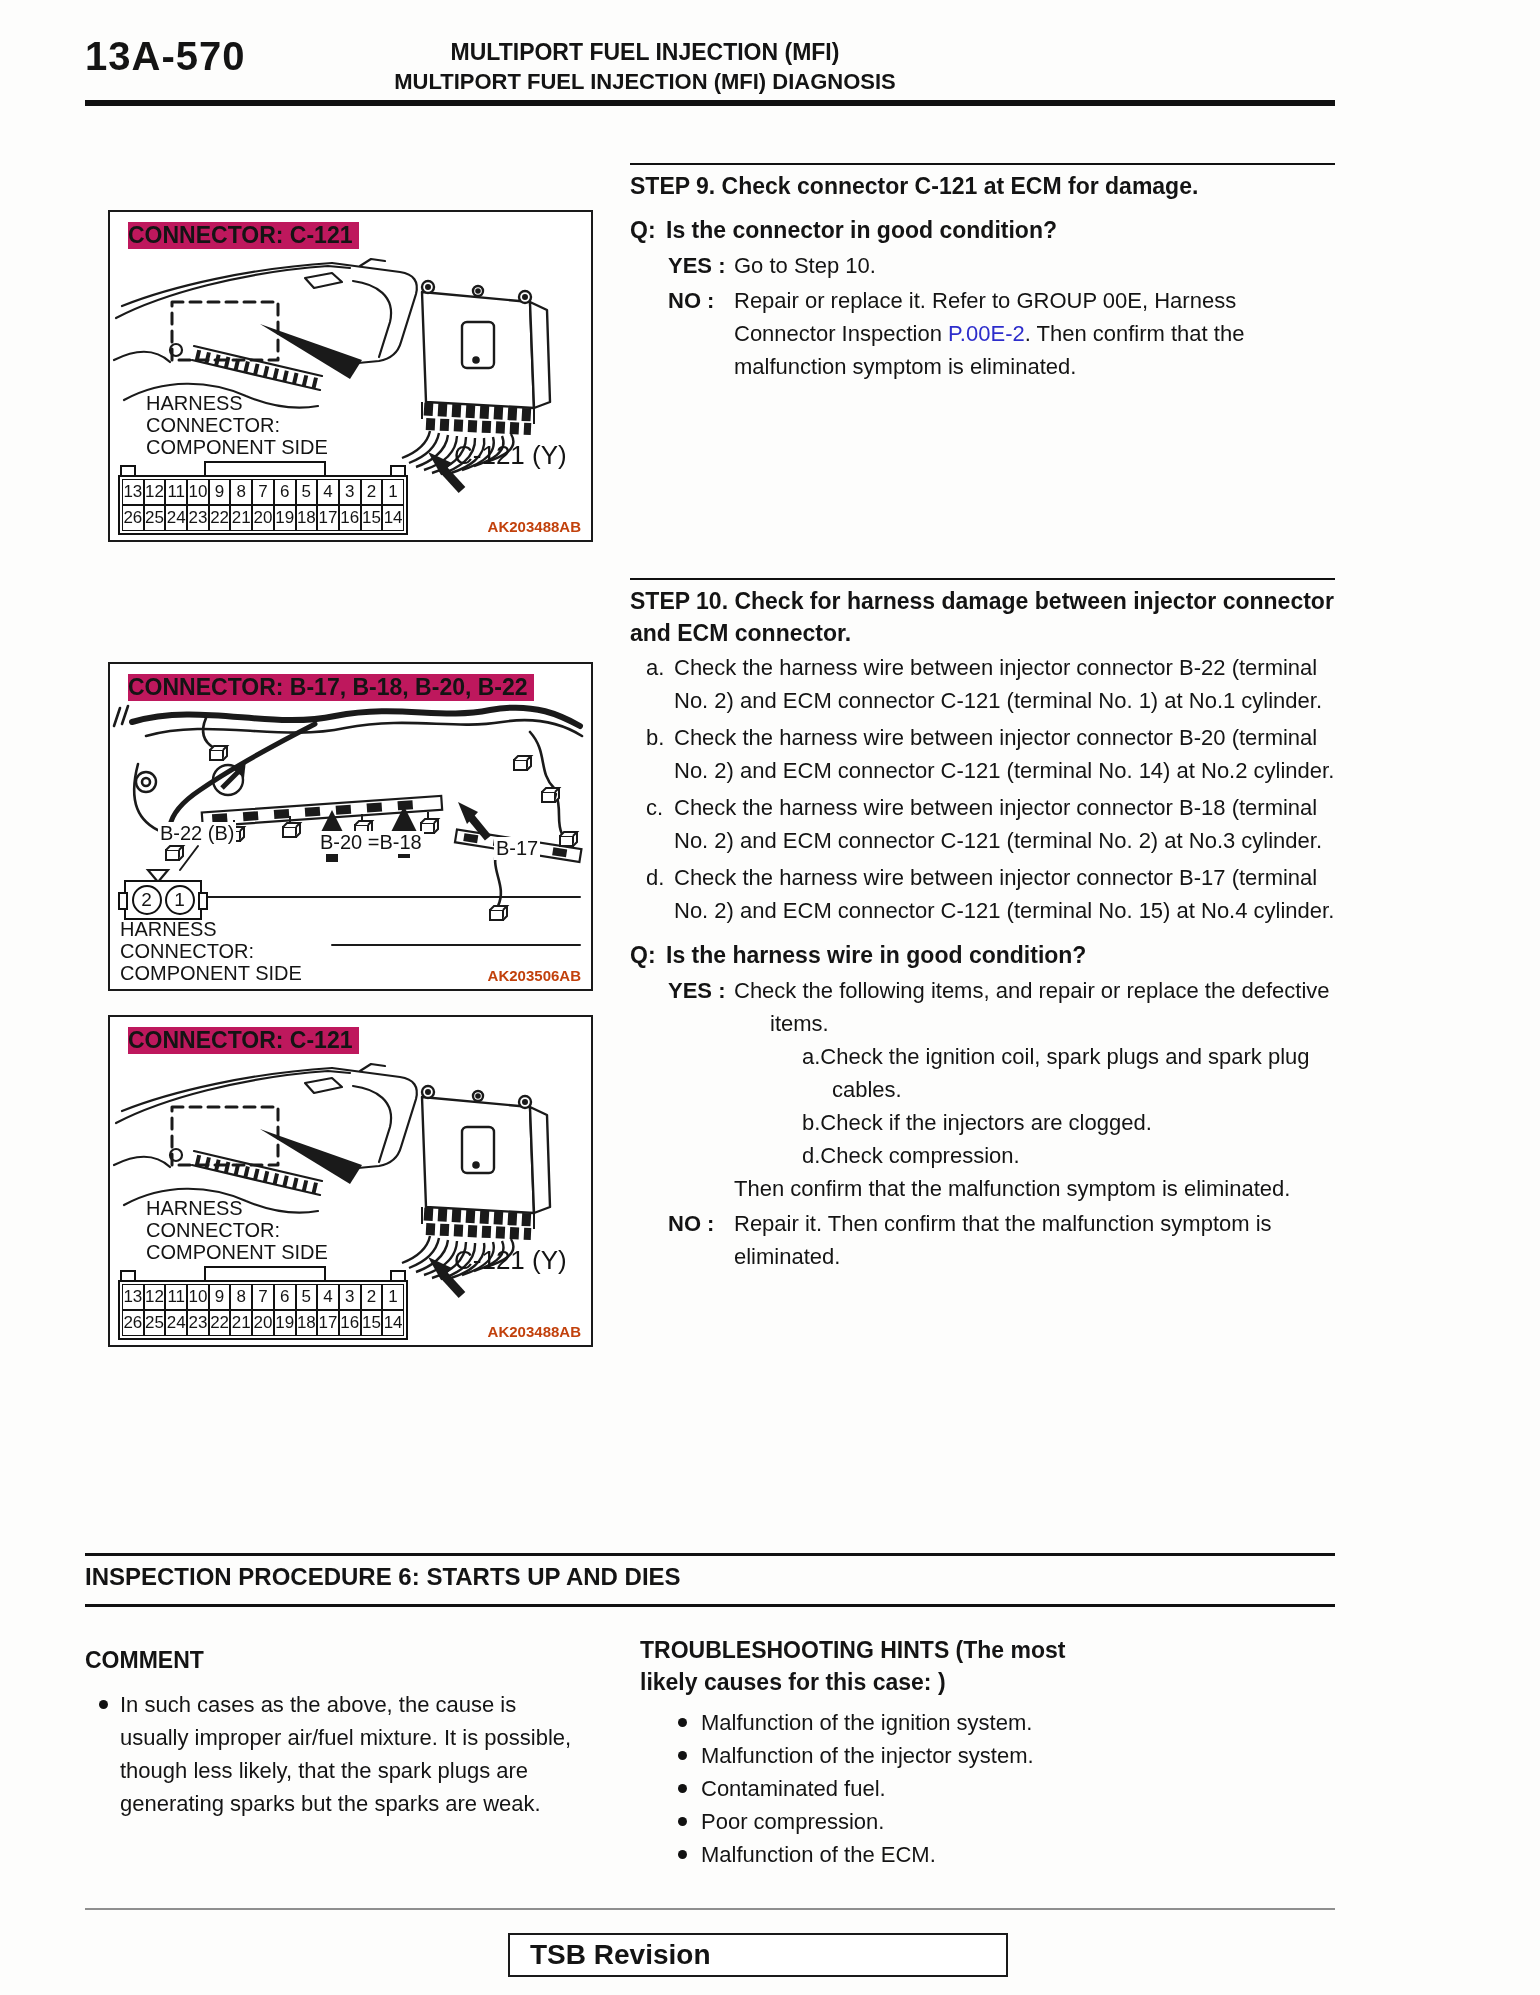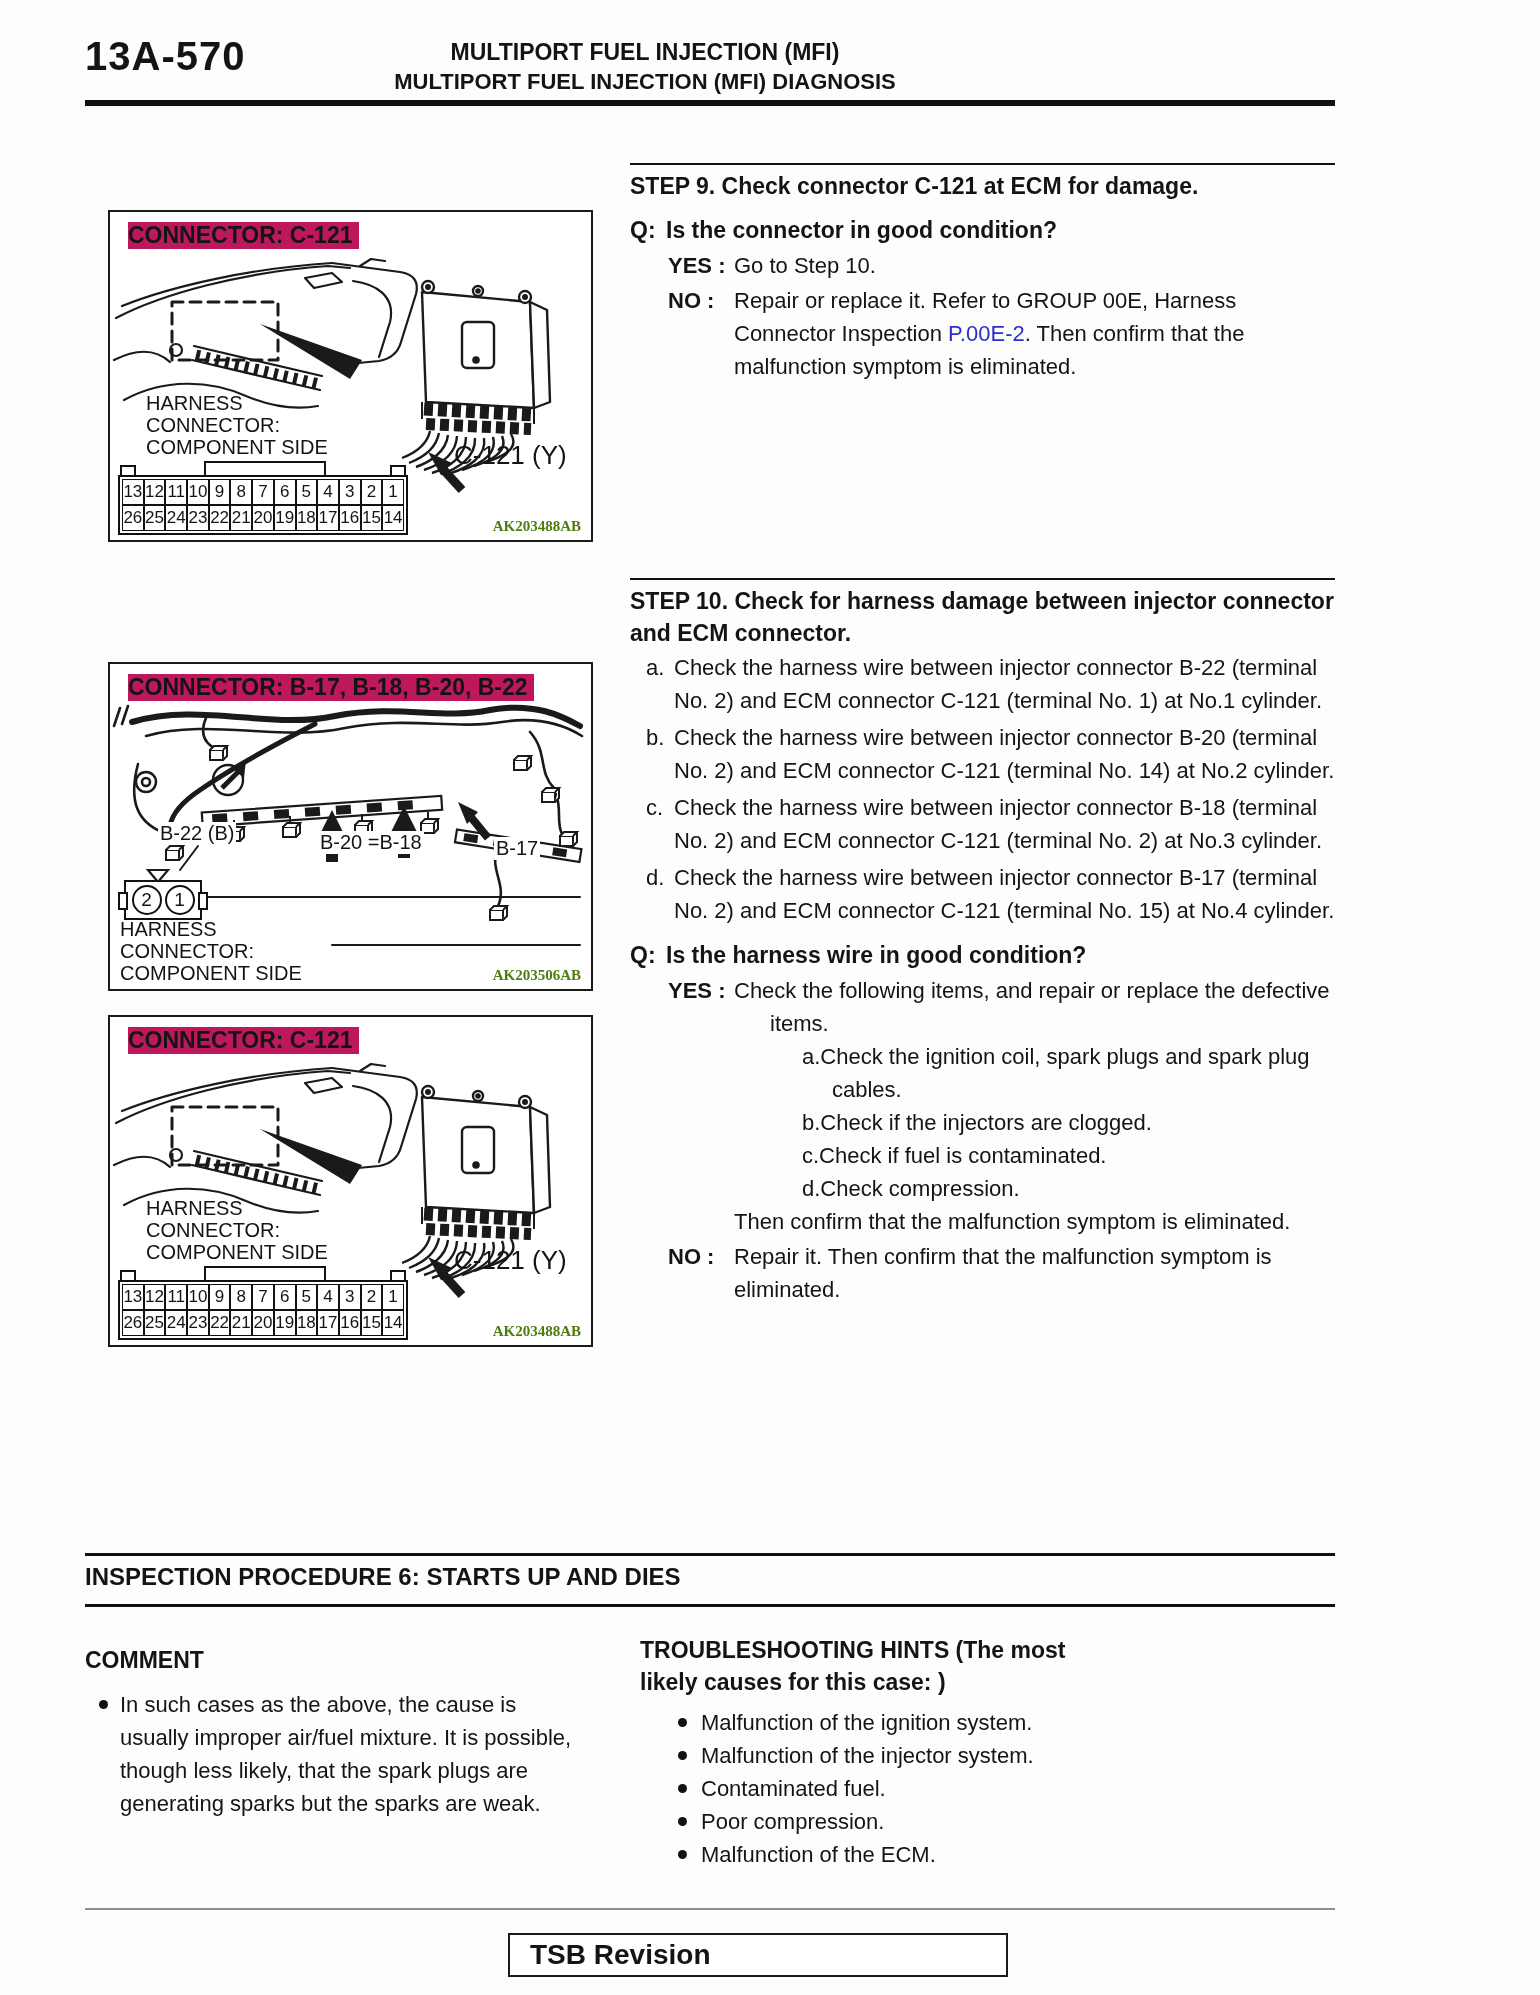--- a/index.html
+++ b/index.html
@@ -16,21 +16,21 @@
   
   .figure{position:absolute;left:108px;width:481px;border:2px solid #1a1a1a;background:#fff;}
   .fig1{top:210px;height:328px;}
   .fig2{top:662px;height:325px;}
   .fig3{top:1015px;height:328px;}
   .fig-art{position:absolute;left:0;top:0;width:100%;height:100%;}
   .fig-title{position:absolute;left:18px;top:10px;font-size:23px;font-weight:bold;background:#be185d;padding-right:6px;}
   .fig-harness{position:absolute;left:36px;top:180px;font-size:20px;line-height:22px;background:transparent;}
   .fig2 .fig-harness{left:10px;top:254px;}
   .fig-conn-label{position:absolute;left:344px;top:228px;font-size:26px;}
-  .fig-code{position:absolute;right:10px;bottom:5px;font-size:15px;font-weight:bold;color:#4d7c0f;font-family:Liberation Serif, serif;}
+  .fig-code{position:absolute;right:10px;bottom:5px;font-size:15px;font-weight:bold;color:#c2410c;}
   .fig-label{position:absolute;font-size:20px;background:#fff;padding:0 2px;}
   .lbl-b22{left:48px;top:158px;}
   .lbl-b20{left:208px;top:167px;}
   .lbl-b17{left:384px;top:173px;}
 
   
   .pin-table{position:absolute;left:8px;top:250px;width:290px;}
   .pin-cap{position:relative;height:13px;}
   .cap-center{position:absolute;left:86px;bottom:-2px;width:118px;height:14px;border:2.5px solid #111;border-bottom:none;background:#fff;}
   .cap-l{position:absolute;left:2px;bottom:-2px;width:12px;height:10px;border:2px solid #111;border-bottom:none;background:#fff;}
@@ -434,21 +434,20 @@
     <div class="q-row">
       <span class="q-label">Q:</span>
       <span class="q-text">Is the harness wire in good condition?</span>
     </div>
     <div class="yn-row">
       <span class="yn-label">YES :</span>
       <span class="yn-text">
         <div class="hang">Check the following items, and repair or replace the defective items.</div>
         <div class="sub">a.Check the ignition coil, spark plugs and spark plug cables.</div>
         <div class="sub">b.Check if the injectors are clogged.</div>
-        <div class="sub">c.Check if fuel is contaminated.</div>
         <div class="sub">d.Check compression.</div>
         <div class="hang">Then confirm that the malfunction symptom is eliminated.</div>
       </span>
     </div>
     <div class="yn-row">
       <span class="yn-label">NO :</span>
       <span class="yn-text">Repair it. Then confirm that the malfunction symptom is eliminated.</span>
     </div>
   </div>
 

